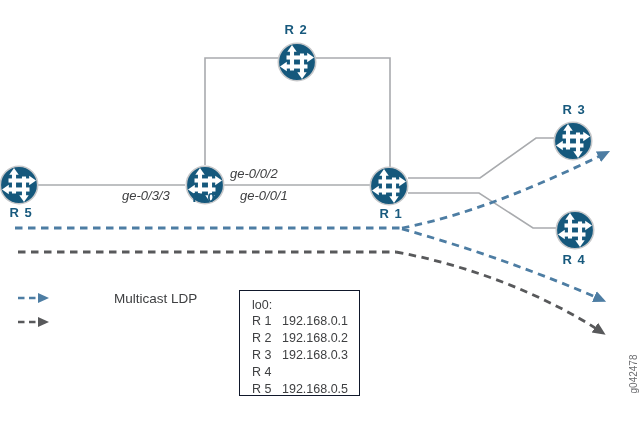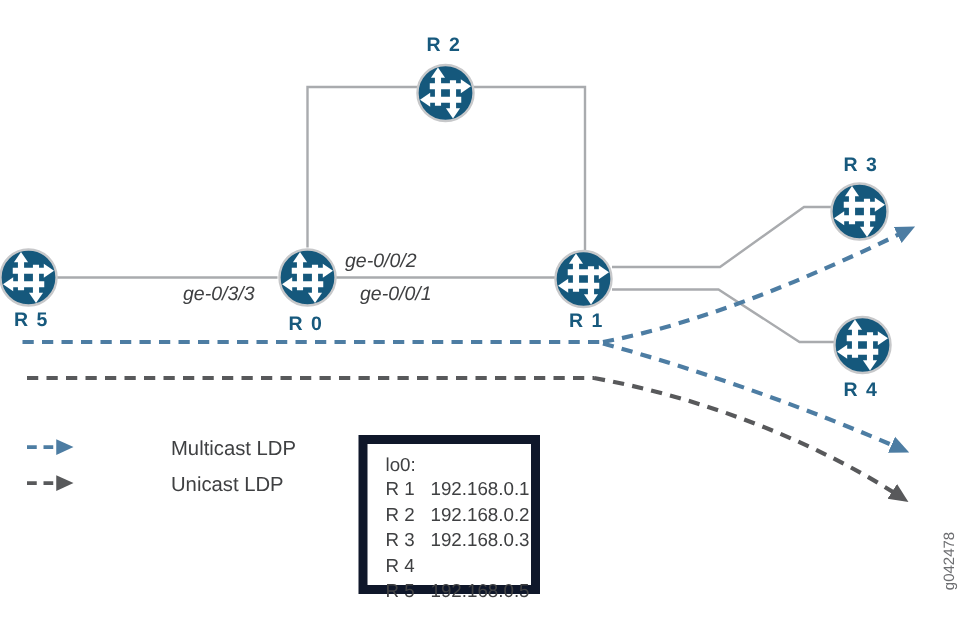--- a/index.html
+++ b/index.html
@@ -33,21 +33,21 @@
     font-size: 13.5px;
     color: #3f4042;
     margin-left: 44px;
   }
   .lo0-box {
     position: absolute;
     left: 239px;
     top: 290px;
     width: 121px;
     height: 106px;
-    border: 6px solid #0f172a;
+    border: 1px solid #0f172a;
     background: #ffffff;
     box-sizing: border-box;
     padding: 6px 0 0 12px;
     font-size: 12.5px;
     color: #3f4042;
   }
   .lo0-title { line-height: 16px; }
   .lo0-row { display: flex; line-height: 17px; }
   .lo0-router { width: 30px; }
   .lo0-ip { }
@@ -118,32 +118,31 @@
 
     <use href="#router" x="-1" y="165" width="40" height="40"></use>
     <use href="#router" x="185" y="165" width="40" height="40"></use>
     <use href="#router" x="369" y="166" width="40" height="40"></use>
     <use href="#router" x="277" y="42" width="40" height="40"></use>
     <use href="#router" x="553" y="121" width="40" height="40"></use>
     <use href="#router" x="555" y="210" width="40" height="40"></use>
   </svg>
 
   <div class="lbl router-label" style="left:21px;  top:205px;">R 5</div>
-  <div class="lbl router-label" style="left:204px; top:208px;">R 0</div>
+  <div class="lbl router-label" style="left:204px; top:190px;">R 0</div>
   <div class="lbl router-label" style="left:391px; top:206px;">R 1</div>
   <div class="lbl router-label" style="left:296px; top:22px;">R 2</div>
   <div class="lbl router-label" style="left:574px; top:102px;">R 3</div>
   <div class="lbl router-label" style="left:574px; top:252px;">R 4</div>
 
   <div class="lbl if-label" style="left:230px; top:166px;">ge-0/0/2</div>
   <div class="lbl if-label" style="left:240px; top:188px;">ge-0/0/1</div>
   <div class="lbl if-label" style="left:122px; top:188px;">ge-0/3/3</div>
 
   <div class="lbl legend-label" style="left:70px; top:291px;">Multicast LDP</div>
-  <div class="lbl legend-label" style="left:70px; top:315px;">Unicast LDP</div>
 
   <div class="lo0-box">
     <div class="lo0-title">lo0:</div>
     <div class="lo0-row">
       <span class="lo0-router">R 1</span>
       <span class="lo0-ip">192.168.0.1</span>
     </div>
     <div class="lo0-row">
       <span class="lo0-router">R 2</span>
       <span class="lo0-ip">192.168.0.2</span>

